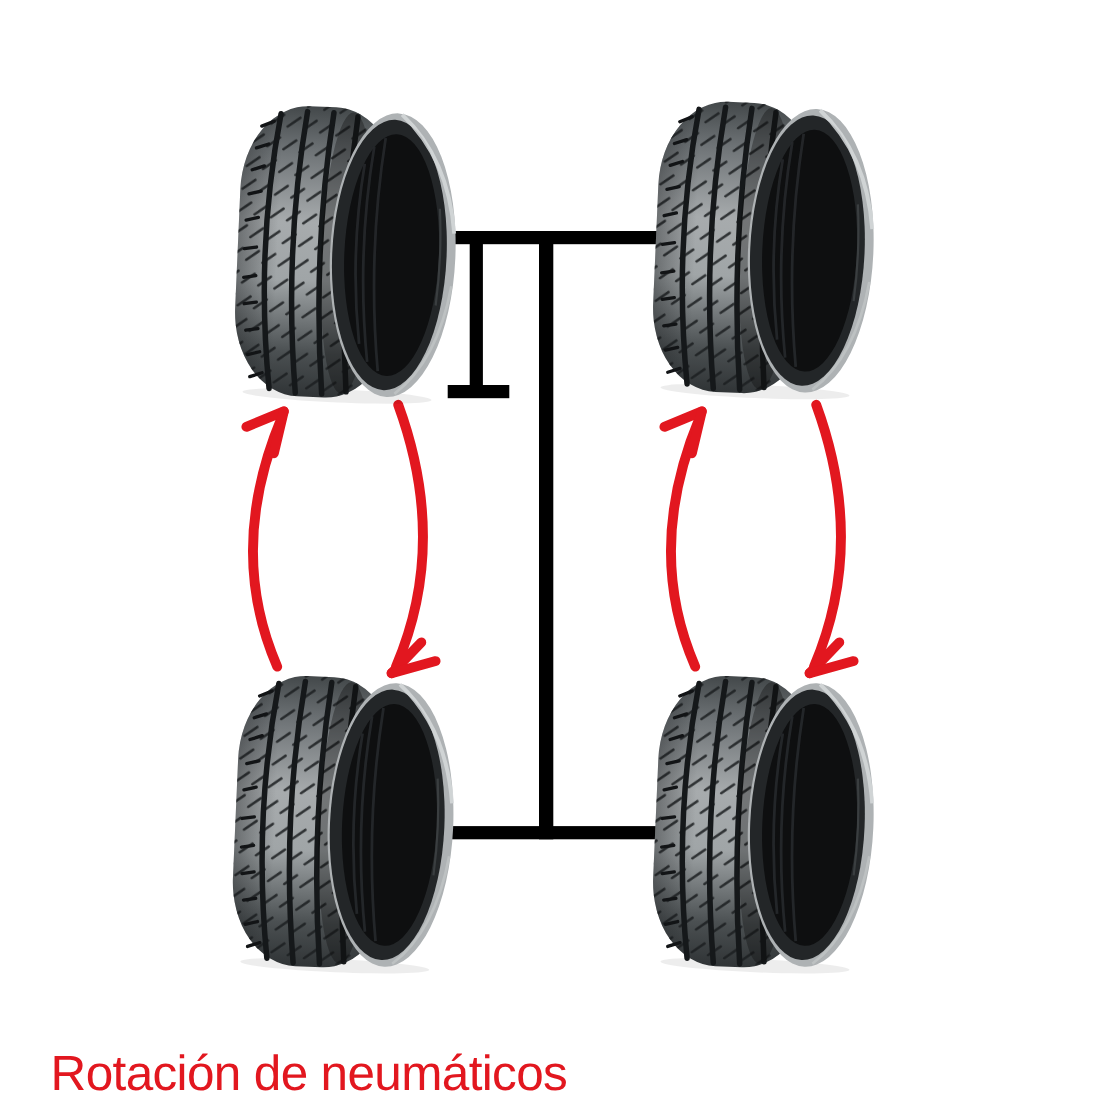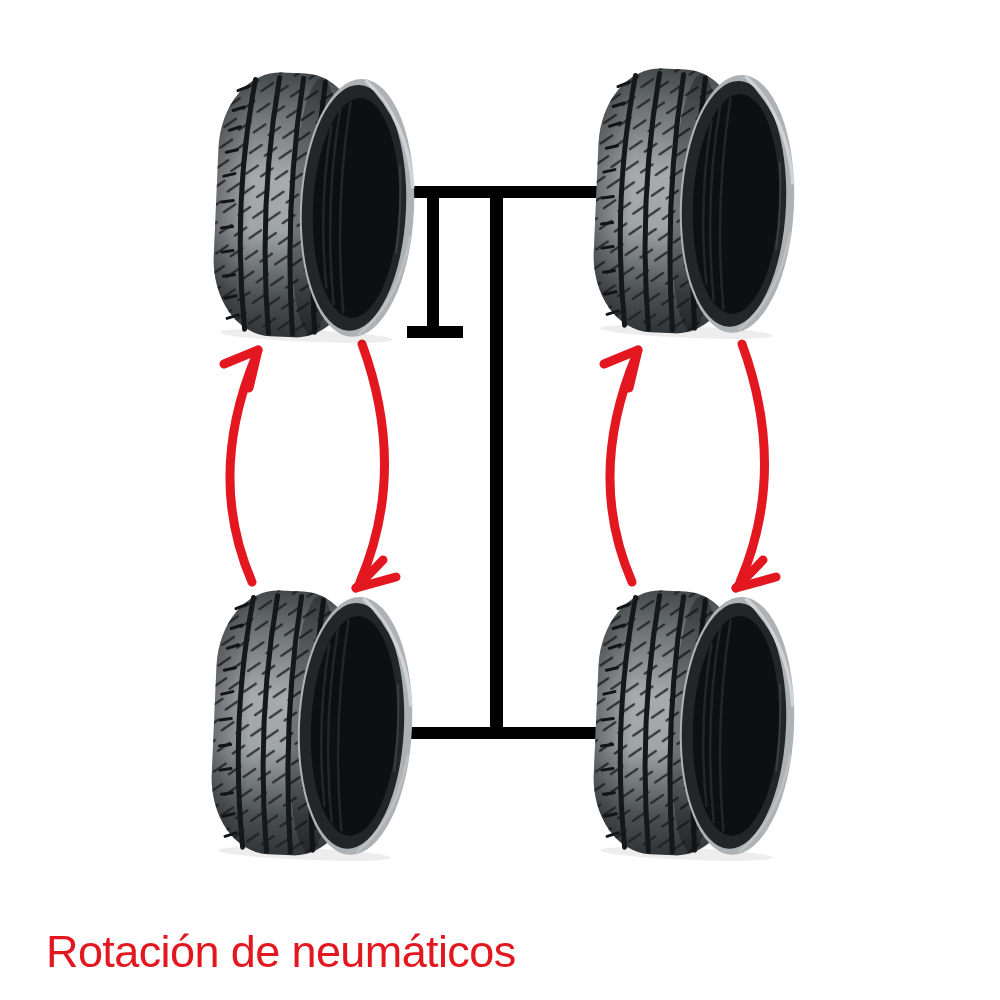--- a/index.html
+++ b/index.html
@@ -1,21 +1,21 @@
 <!DOCTYPE html>
 <html style="--accent-red: #e2171f; --chassis-black: #000000; --logo-gray: #77787b; --background: #ffffff; --tire-light-gray: #a7abad; --tire-dark: #141618;"><head>
 <meta charset="utf-8">
 <style>
   html,body{margin:0;padding:0;}
   body{
     width:1000px;height:1000px;position:relative;overflow:hidden;
     background:var(--background,#fff);
     font-family:"Liberation Sans",sans-serif;
   }
-  .stage{position:absolute;inset:0;}
+  .stage{position:absolute;inset:0;margin-top:24px;}
   svg.diagram{position:absolute;left:0;top:0;display:block;}
   .chassis rect{fill:var(--chassis-black,#000);}
   .arrowpair path{stroke:var(--accent-red,#e2171f);stroke-width:9;fill:none;stroke-linecap:round;stroke-linejoin:round;}
   .caption{
     position:absolute;left:46px;top:926px;
     font-size:45px;font-weight:400;letter-spacing:-0.6px;
     color:var(--accent-red,#e2171f);white-space:nowrap;
   }
   .logo{
     position:absolute;right:16px;top:918px;

